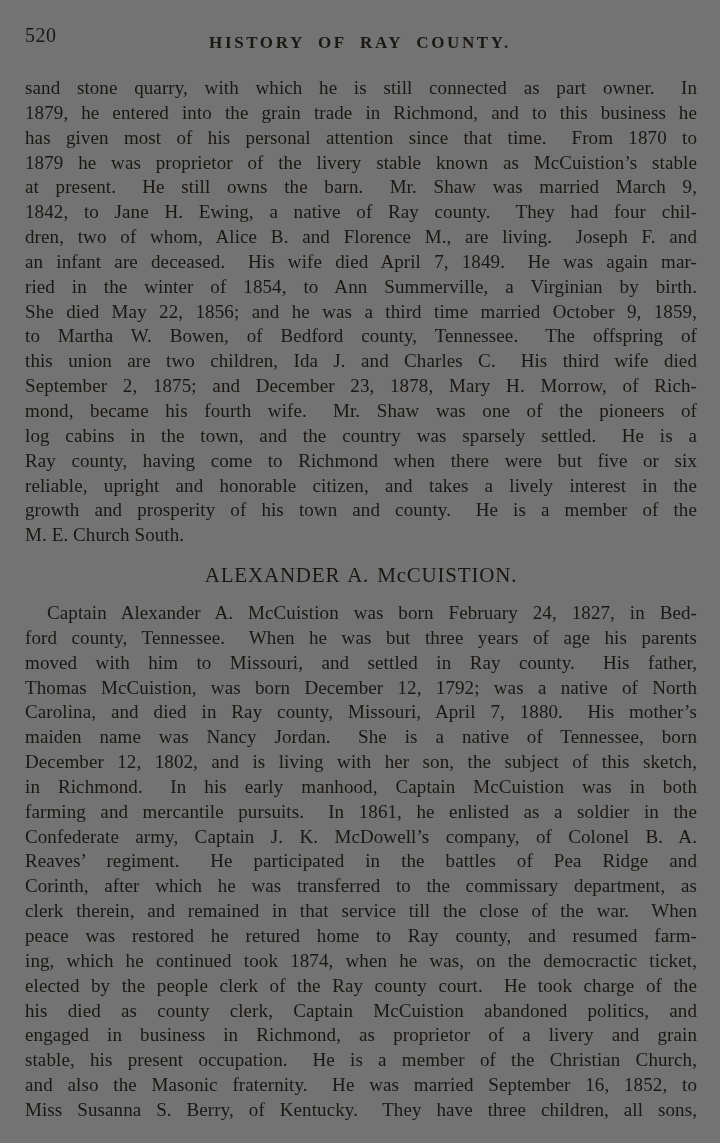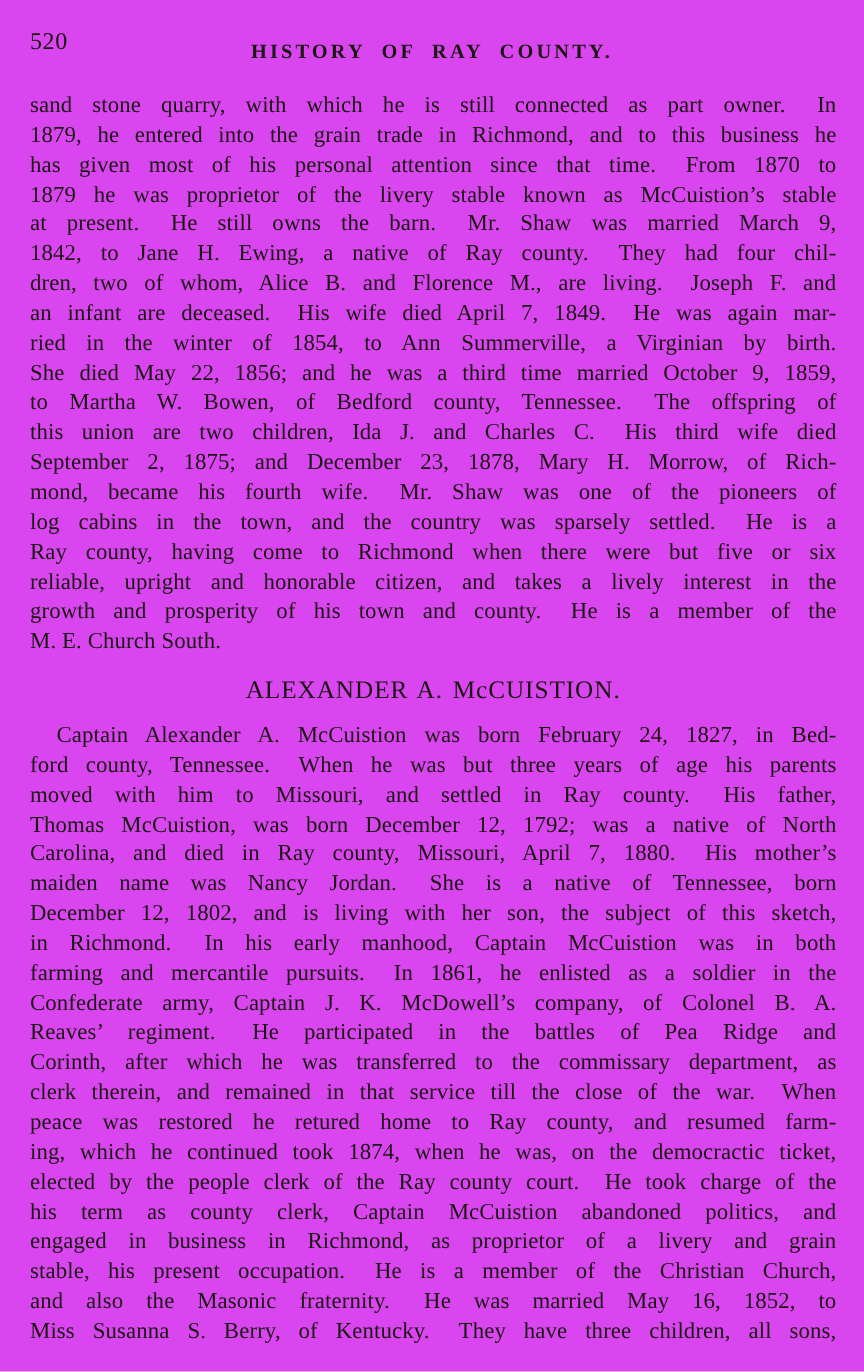--- a/index.html
+++ b/index.html
@@ -4,21 +4,21 @@
 <style>
   html, body {
     margin: 0;
     padding: 0;
     background: #e9e7e2;
   }
   .book-page {
     position: relative;
     width: 720px;
     height: 1143px;
-    background: #d946ef;
+    background: #737373;
     color: #1b1713;
     font-family: "Liberation Serif", "DejaVu Serif", serif;
     overflow: hidden;
     box-sizing: border-box;
   }
   .page-header {
     position: relative;
     height: 38px;
     padding-top: 26px;
   }
@@ -105,20 +105,20 @@
         <div class="line">December 12, 1802, and is living with her son, the subject of this sketch,</div>
         <div class="line">in Richmond.  In his early manhood, Captain McCuistion was in both</div>
         <div class="line">farming and mercantile pursuits.  In 1861, he enlisted as a soldier in the</div>
         <div class="line">Confederate army, Captain J. K. McDowell’s company, of Colonel B. A.</div>
         <div class="line">Reaves’ regiment.  He participated in the battles of Pea Ridge and</div>
         <div class="line">Corinth, after which he was transferred to the commissary department, as</div>
         <div class="line">clerk therein, and remained in that service till the close of the war.  When</div>
         <div class="line">peace was restored he retured home to Ray county, and resumed farm-</div>
         <div class="line">ing, which he continued took 1874, when he was, on the democractic ticket,</div>
         <div class="line">elected by the people clerk of the Ray county court.  He took charge of the</div>
-        <div class="line">his term as county clerk, Captain McCuistion abandoned politics, and</div>
+        <div class="line">his died as county clerk, Captain McCuistion abandoned politics, and</div>
         <div class="line">engaged in business in Richmond, as proprietor of a livery and grain</div>
         <div class="line">stable, his present occupation.  He is a member of the Christian Church,</div>
-        <div class="line">and also the Masonic fraternity.  He was married May 16, 1852, to</div>
+        <div class="line">and also the Masonic fraternity.  He was married September 16, 1852, to</div>
         <div class="line">Miss Susanna S. Berry, of Kentucky.  They have three children, all sons,</div>
       </div>
   </div>
 </div>
 
 </body></html>

